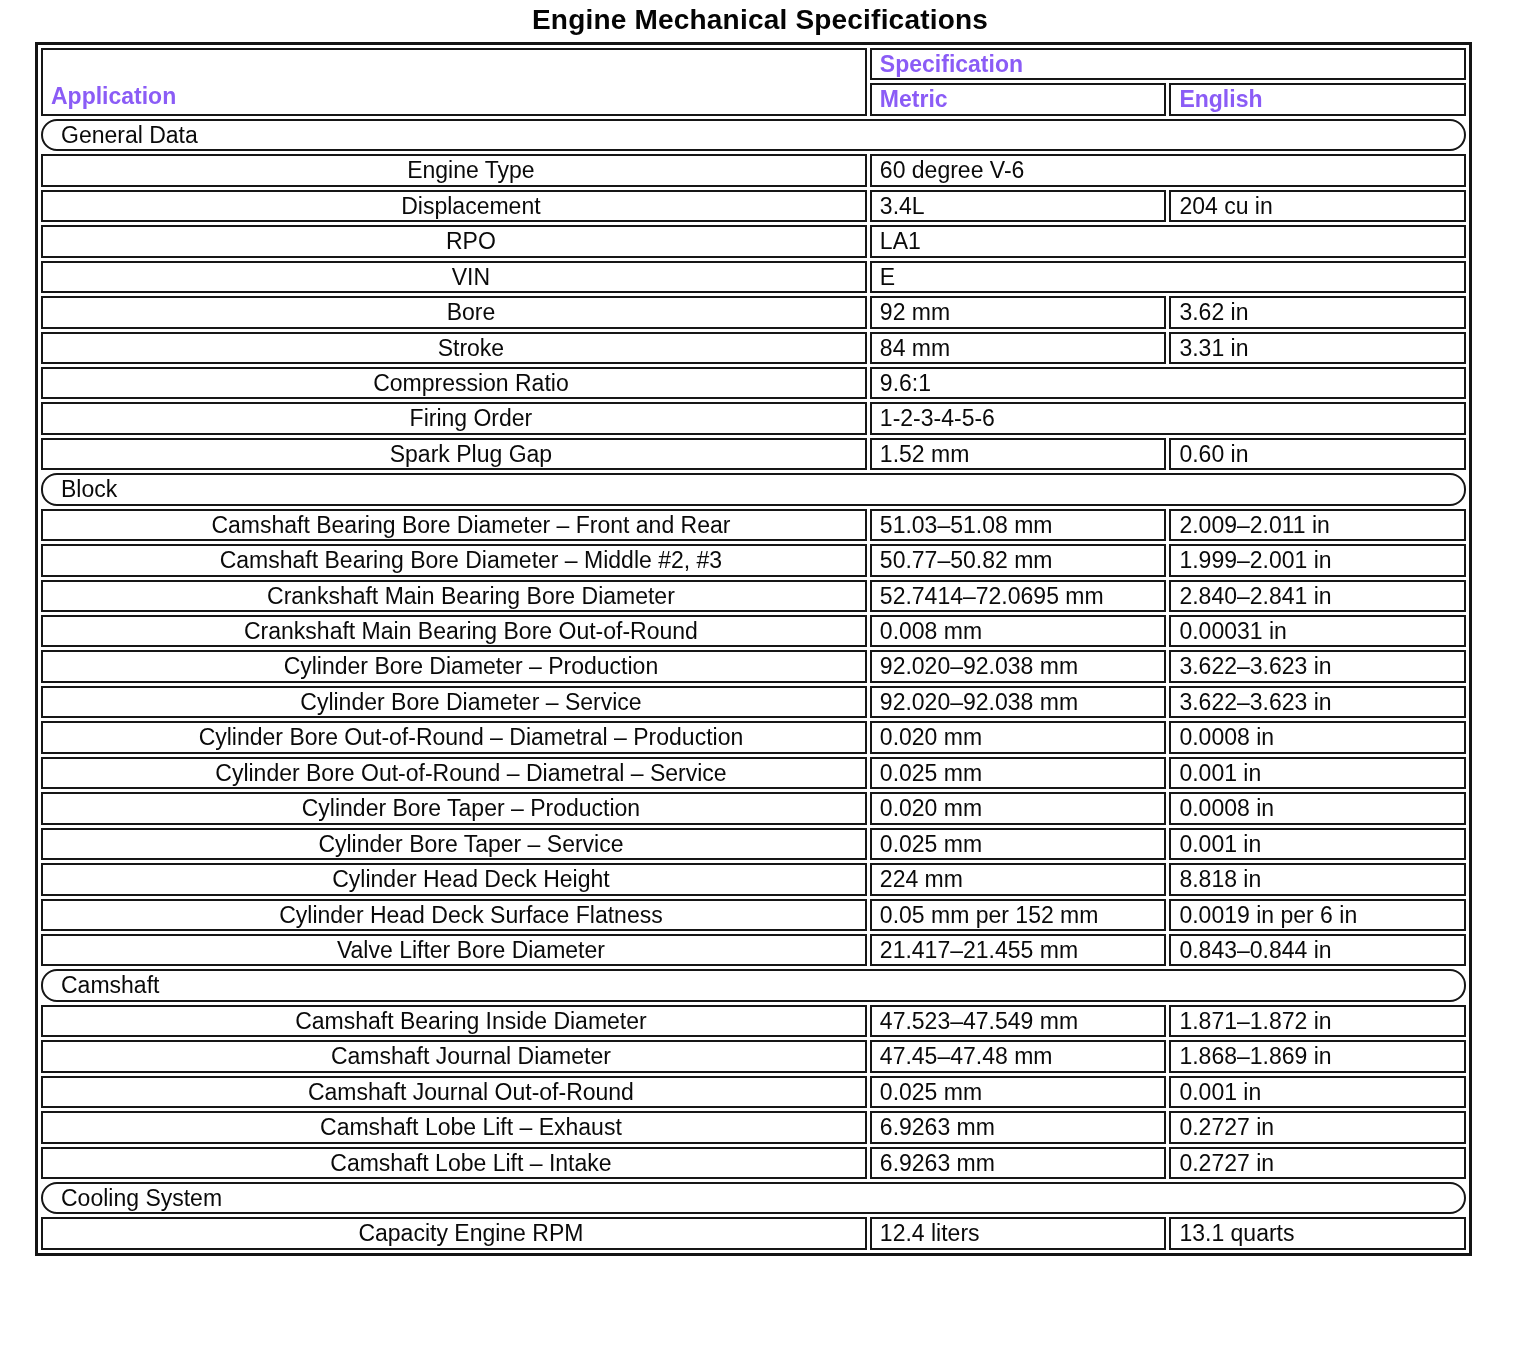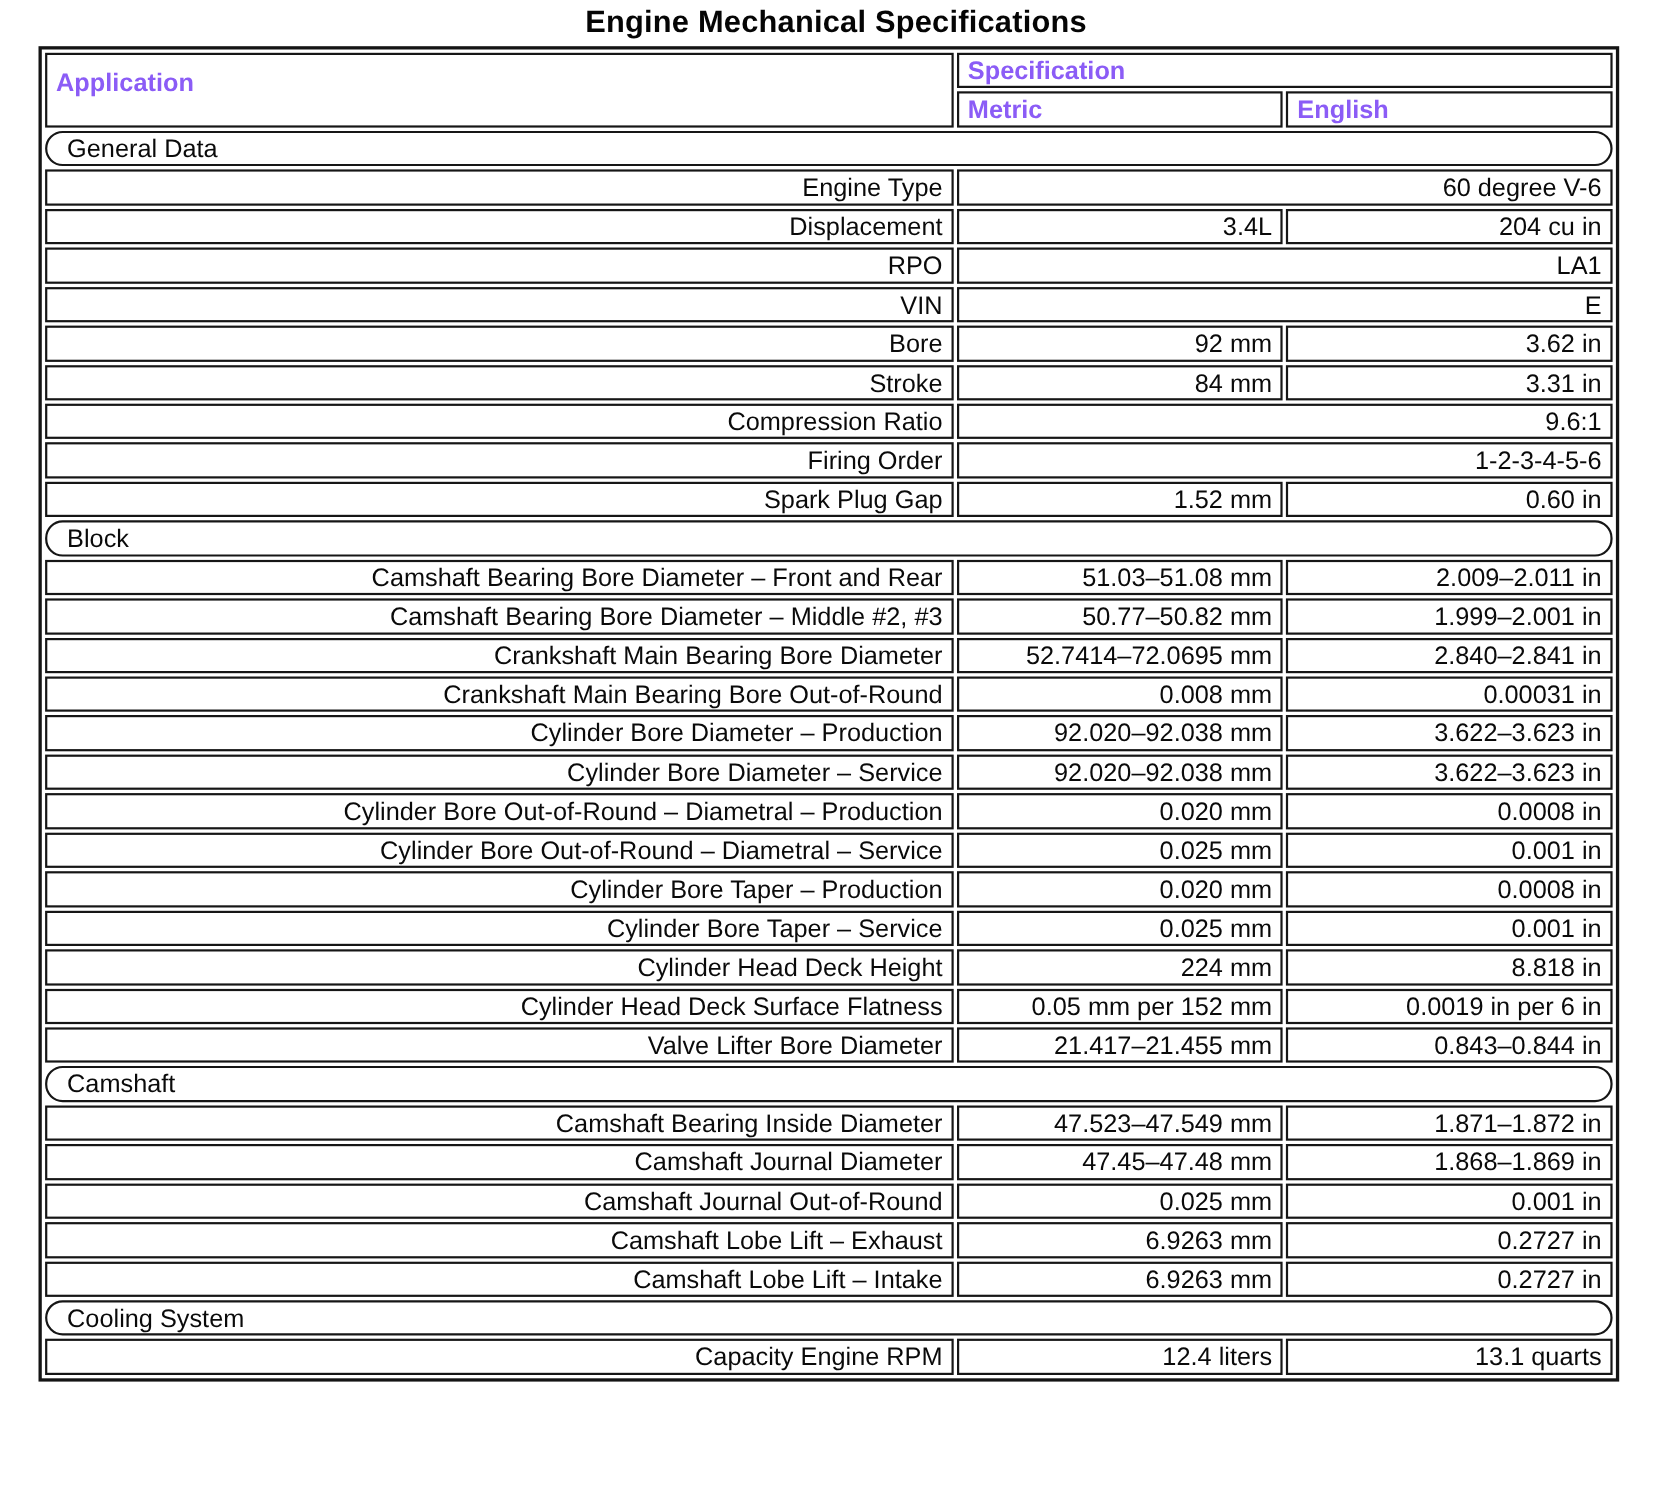--- a/index.html
+++ b/index.html
@@ -48,35 +48,35 @@
     white-space: nowrap;
     background: #ffffff;
   }
   th {
     font-weight: 700;
     text-align: left;
     color: #8b5cf6;
   }
   th.app-header {
     vertical-align: bottom;
-    padding-bottom: 25px;
+    padding-bottom: 4px;
   }
   td.section-cell {
     text-align: left;
     padding-left: 18px;
     font-weight: 400;
     border-radius: 16px;
   }
   td.app-cell {
-    text-align: right;
+    text-align: center;
     padding-left: 42px;
     font-weight: 400;
   }
   td.val-cell {
-    text-align: right;
+    text-align: left;
     font-weight: 400;
   }
 </style>
 </head>
 <body>
 
 <div class="page">
 
   <h1 class="page-title">Engine Mechanical Specifications</h1>
 

